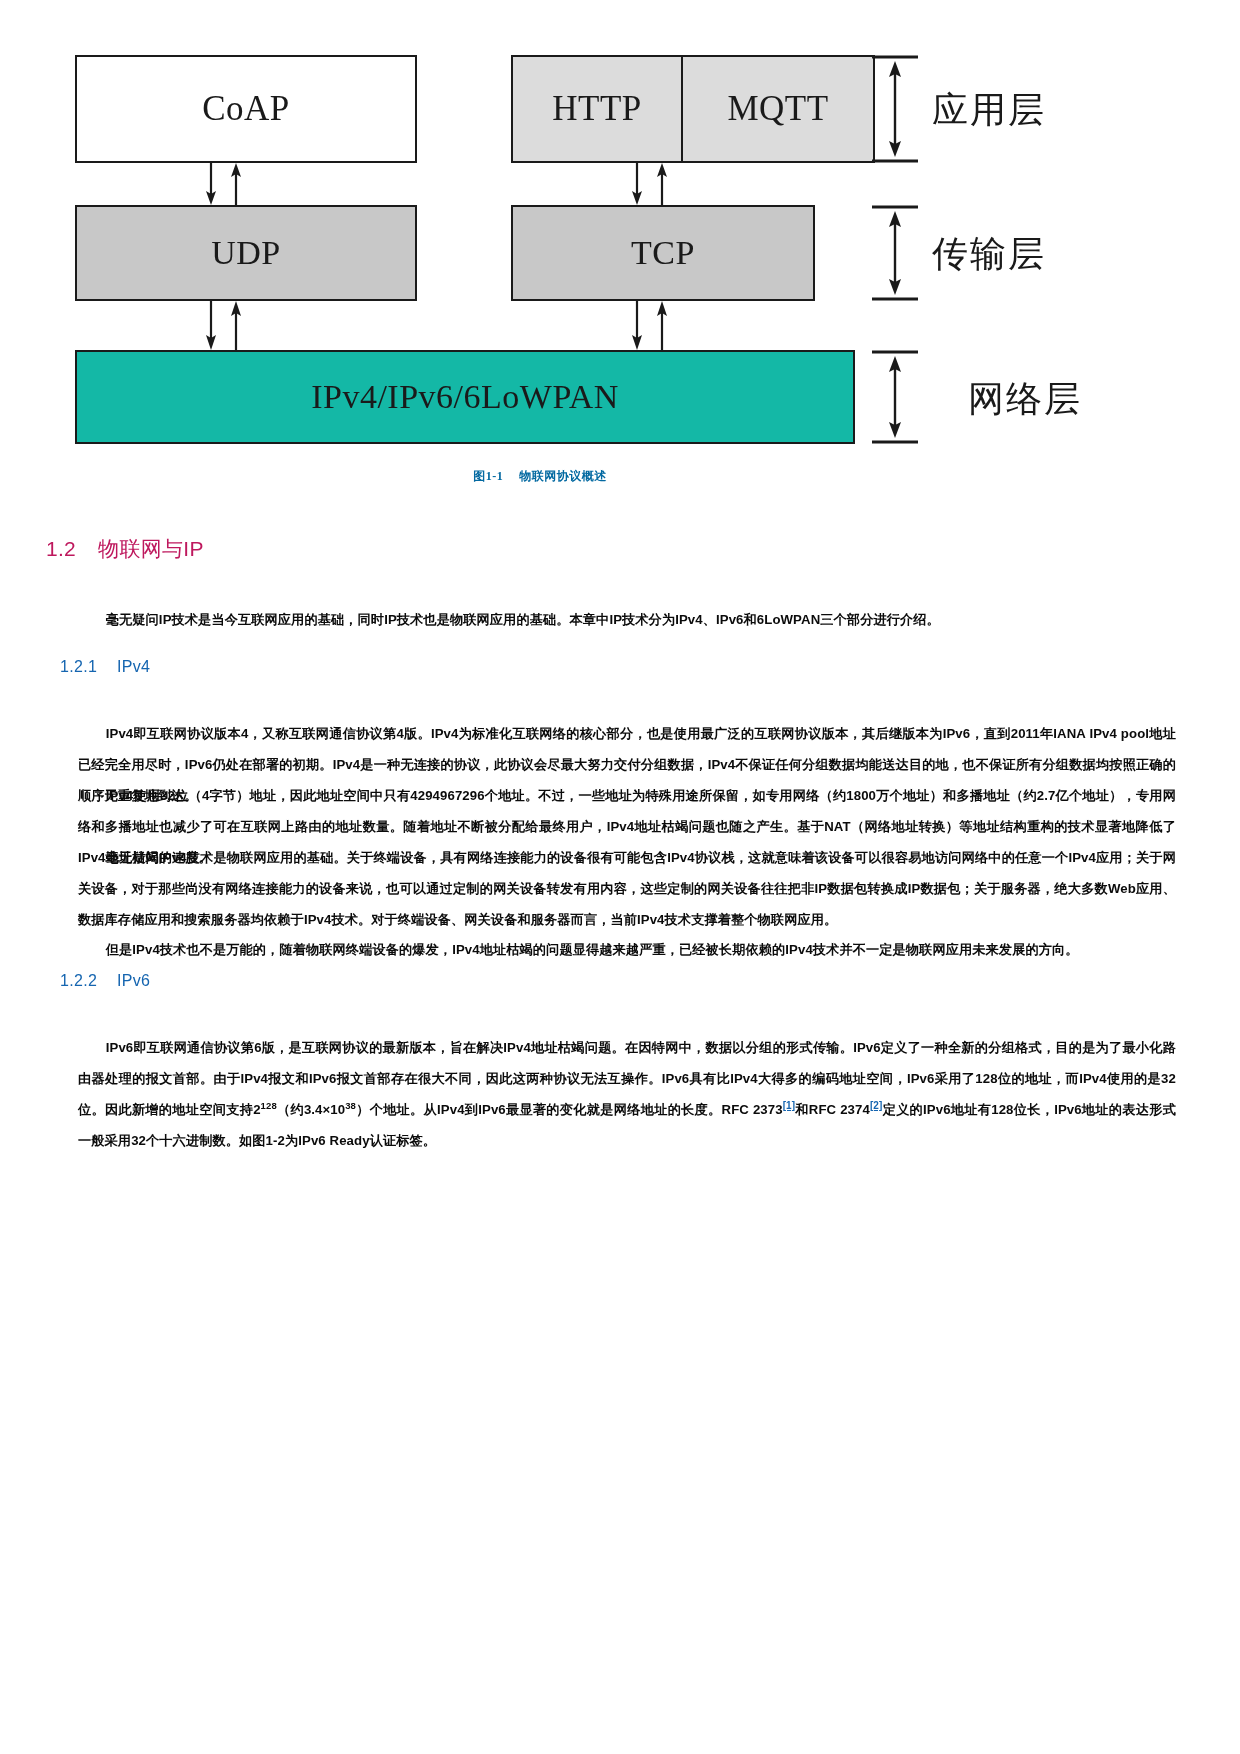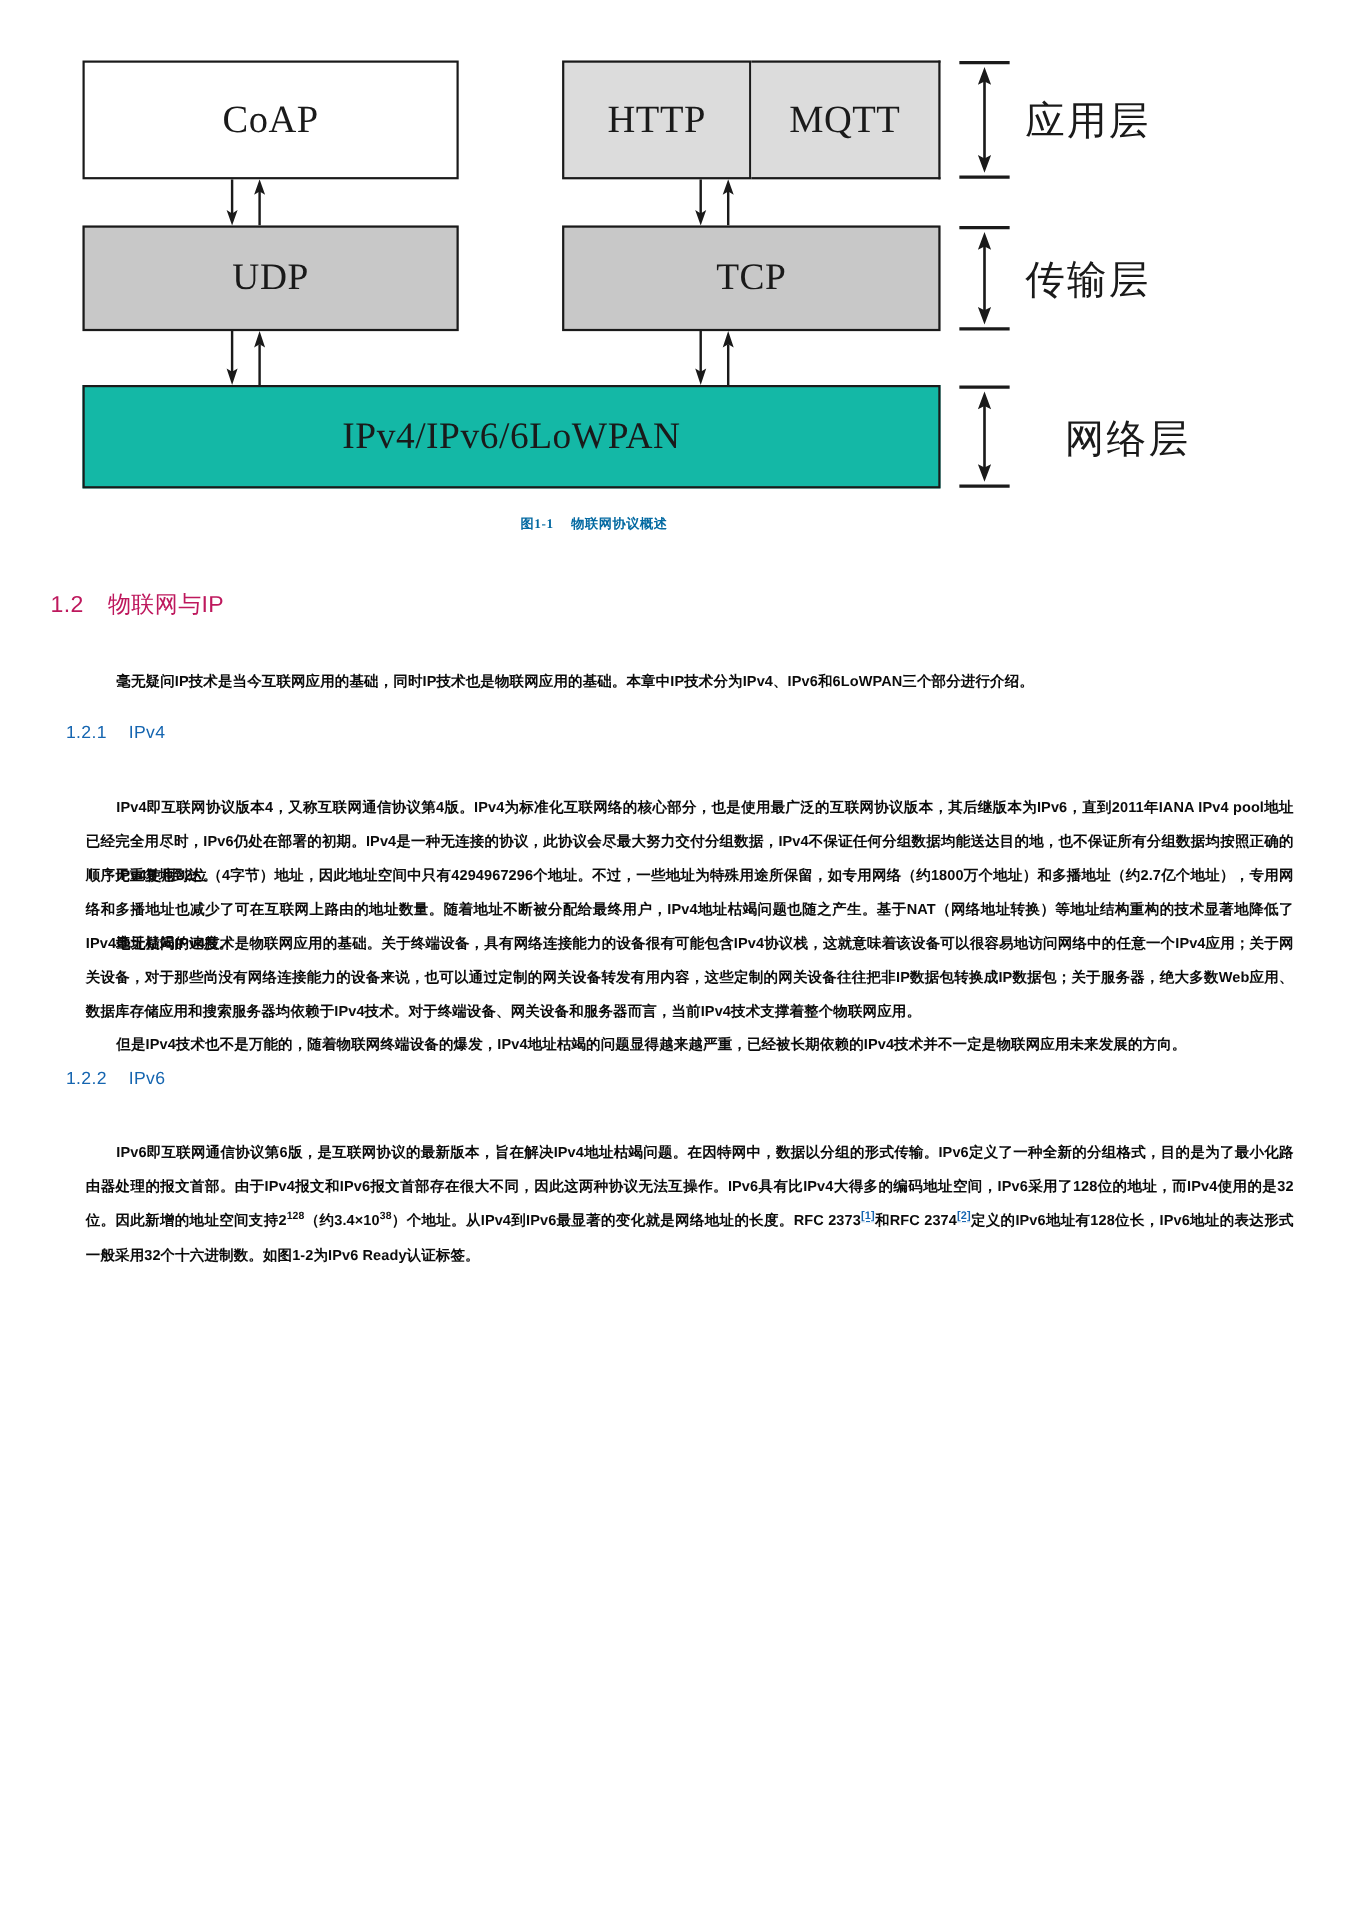--- a/index.html
+++ b/index.html
@@ -40,32 +40,32 @@
     background: #ffffff;
     font-size: 35px;
   }
   .box-http {
     left: 511px; top: 55px; width: 172px; height: 108px;
     background: #dcdcdc;
     border-right: 2px solid #1a1a1a;
     font-size: 35px;
   }
   .box-mqtt {
-    left: 683px; top: 55px; width: 172px; height: 108px;
+    left: 683px; top: 55px; width: 192px; height: 108px;
     background: #dcdcdc;
     border-left: none;
     font-size: 35px;
   }
   .box-udp {
     left: 75px; top: 205px; width: 342px; height: 96px;
     background: #c8c8c8;
     font-size: 34px;
   }
   .box-tcp {
-    left: 511px; top: 205px; width: 344px; height: 96px;
+    left: 511px; top: 205px; width: 304px; height: 96px;
     background: #c8c8c8;
     font-size: 34px;
   }
   .box-net {
     left: 75px; top: 350px; width: 780px; height: 94px;
     background: #14b8a6;
     font-size: 34px;
   }
 
   

